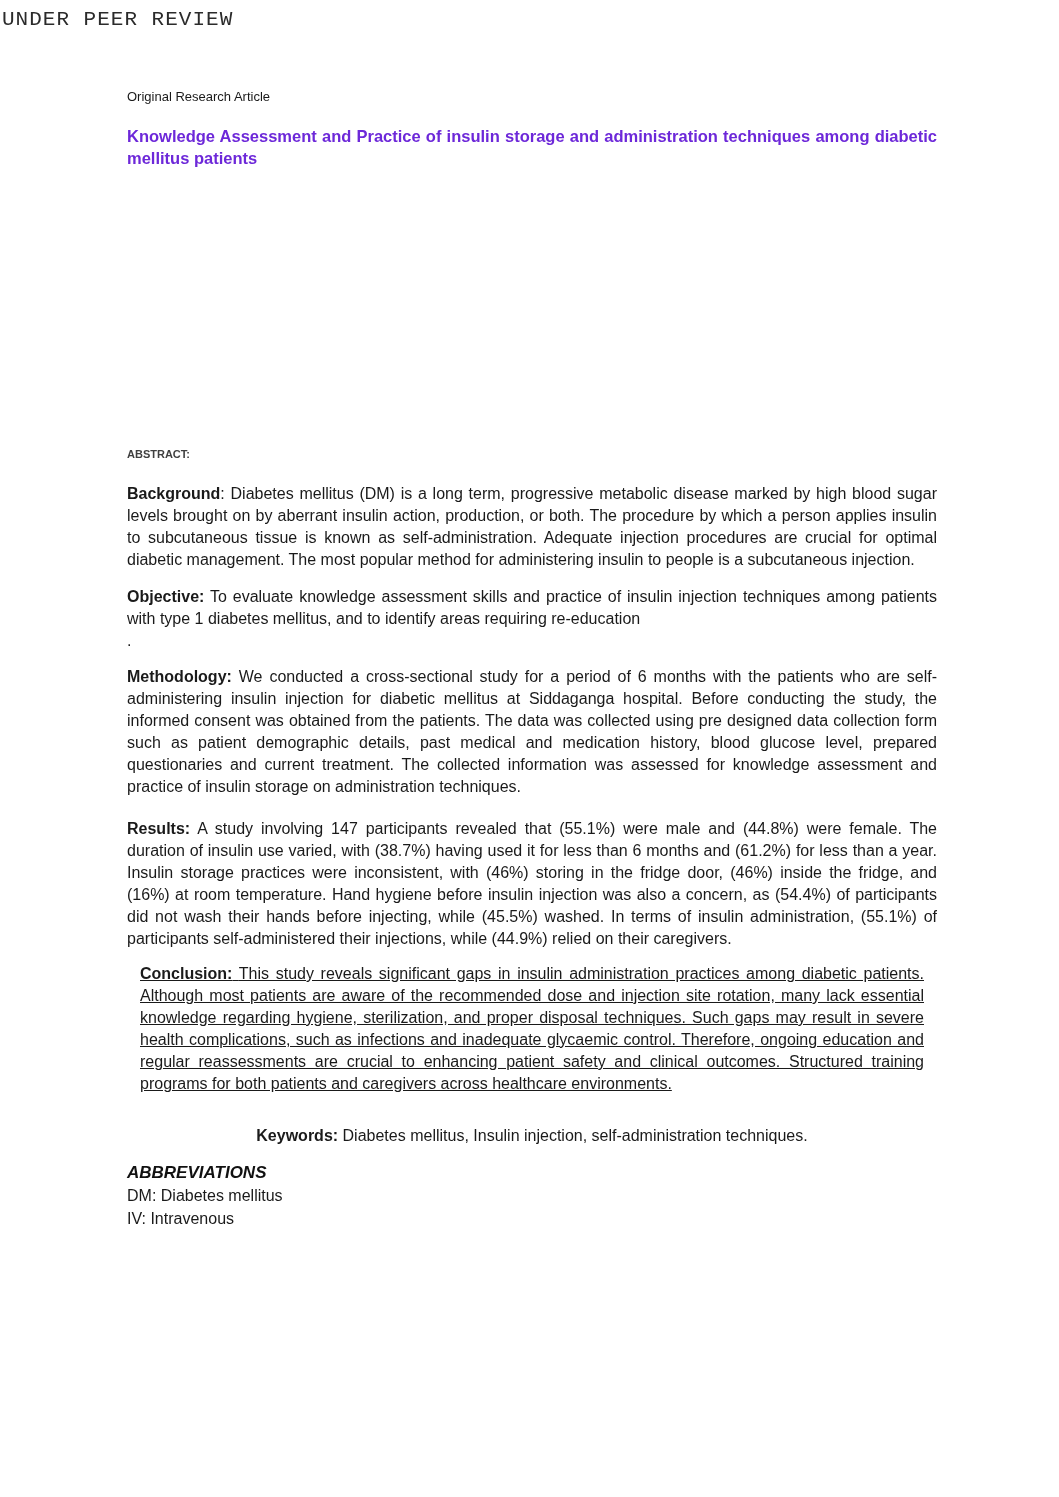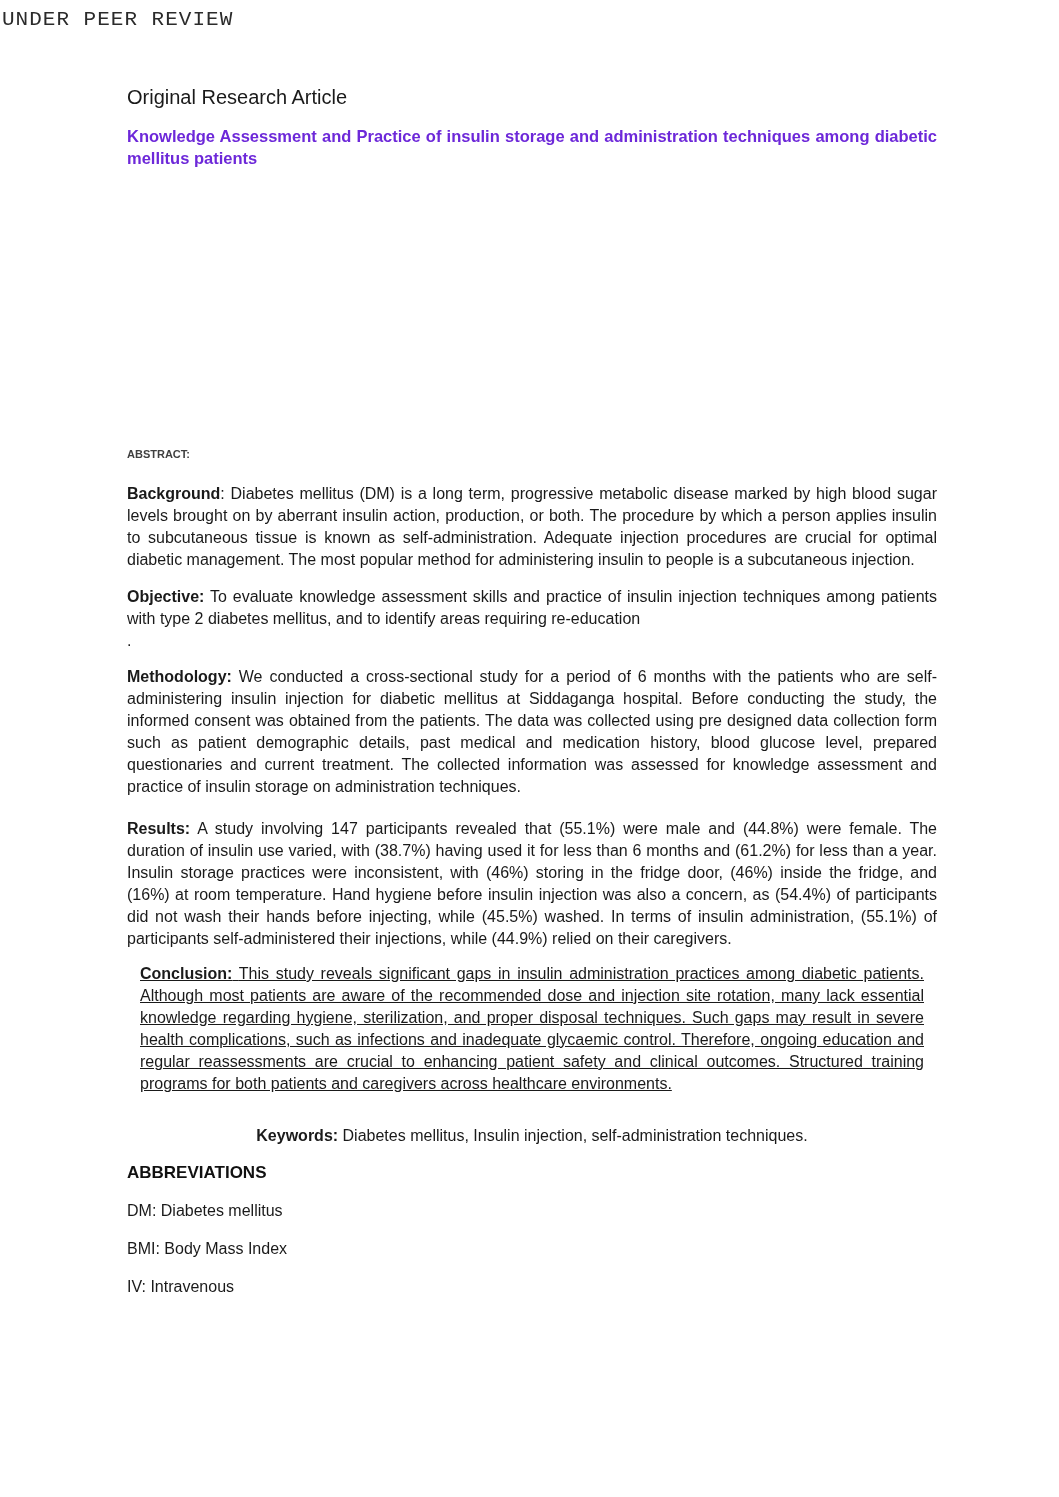--- a/index.html
+++ b/index.html
@@ -28,21 +28,21 @@
     white-space: nowrap;
   }
   .content {
     position: absolute;
     top: 0;
     left: 127px;
     width: 810px;
   }
   .article-type {
     margin: 86px 0 0 0;
-    font-size: 20px;
+    font-size: 13px;
     line-height: 22px;
     color: #1a1a1a;
   }
   .article-title {
     margin: 17px 0 0 0;
     font-size: 16.5px;
     font-weight: 700;
     line-height: 22px;
     text-align: justify;
     color: #6d28d9;
@@ -73,23 +73,24 @@
     line-height: 22px;
     text-align: center;
   }
   .keywords-para .label { font-weight: 700; }
   .abbr-heading {
     margin: 15px 0 0 0;
     font-size: 17px;
     font-weight: 700;
     line-height: 22px;
     color: #111;
+    font-style: italic;
   }
   .abbr-item {
-    margin: 16px 0 0 0;
+    margin: 1px 0 0 0;
     font-size: 16px;
     line-height: 22px;
   }
 </style>
 </head>
 <body>
 
 <div class="page">
 
   <div class="peer-review-banner">UNDER PEER REVIEW</div>
@@ -100,21 +101,21 @@
 
     <h1 class="article-title">Knowledge Assessment and Practice of insulin storage and administration techniques among diabetic mellitus patients</h1>
 
     <h2 class="abstract-heading">ABSTRACT:</h2>
 
     <p class="para sec-0">
       <span class="label">Background</span><span>: </span><span>Diabetes mellitus (DM) is a long term, progressive metabolic disease marked by high blood sugar levels brought on by aberrant insulin action, production, or both. The procedure by which a person applies insulin to subcutaneous tissue is known as self-administration. Adequate injection procedures are crucial for optimal diabetic management. The most popular method for administering insulin to people is a subcutaneous injection.</span>
     </p>
 
     <p class="para sec-1">
-      <span class="label">Objective:</span><span> </span><span>To evaluate knowledge assessment skills and practice of insulin injection techniques among patients with type 2 diabetes mellitus, and to identify areas requiring re-education</span>
+      <span class="label">Objective:</span><span> </span><span>To evaluate knowledge assessment skills and practice of insulin injection techniques among patients with type 1 diabetes mellitus, and to identify areas requiring re-education</span>
       <span class="trailing-line">.</span>
     </p>
 
     <p class="para sec-2">
       <span class="label">Methodology:</span><span> </span><span>We conducted a cross-sectional study for a period of 6 months with the patients who are self-administering insulin injection for diabetic mellitus at Siddaganga hospital. Before conducting the study, the informed consent was obtained from the patients. The data was collected using pre designed data collection form such as patient demographic details, past medical and medication history, blood glucose level, prepared questionaries and current treatment. The collected information was assessed for knowledge assessment and practice of insulin storage on administration techniques.</span>
     </p>
 
     <p class="para sec-3">
       <span class="label">Results:</span><span> </span><span>A study involving 147 participants revealed that (55.1%) were male and (44.8%) were female. The duration of insulin use varied, with (38.7%) having used it for less than 6 months and (61.2%) for less than a year. Insulin storage practices were inconsistent, with (46%) storing in the fridge door, (46%) inside the fridge, and (16%) at room temperature. Hand hygiene before insulin injection was also a concern, as (54.4%) of participants did not wash their hands before injecting, while (45.5%) washed. In terms of insulin administration, (55.1%) of participants self-administered their injections, while (44.9%) relied on their caregivers.</span>
     </p>
@@ -124,17 +125,16 @@
     </p>
 
     <p class="keywords-para">
       <span class="label">Keywords:</span>
       <span>Diabetes mellitus, Insulin injection, self-administration techniques.</span>
     </p>
 
     <h2 class="abbr-heading">ABBREVIATIONS</h2>
 
     <p class="abbr-item">DM: Diabetes mellitus</p>
-    <p class="abbr-item">BMI: Body Mass Index</p>
     <p class="abbr-item">IV: Intravenous</p>
 
   </div>
 </div>
 
 </body></html>

